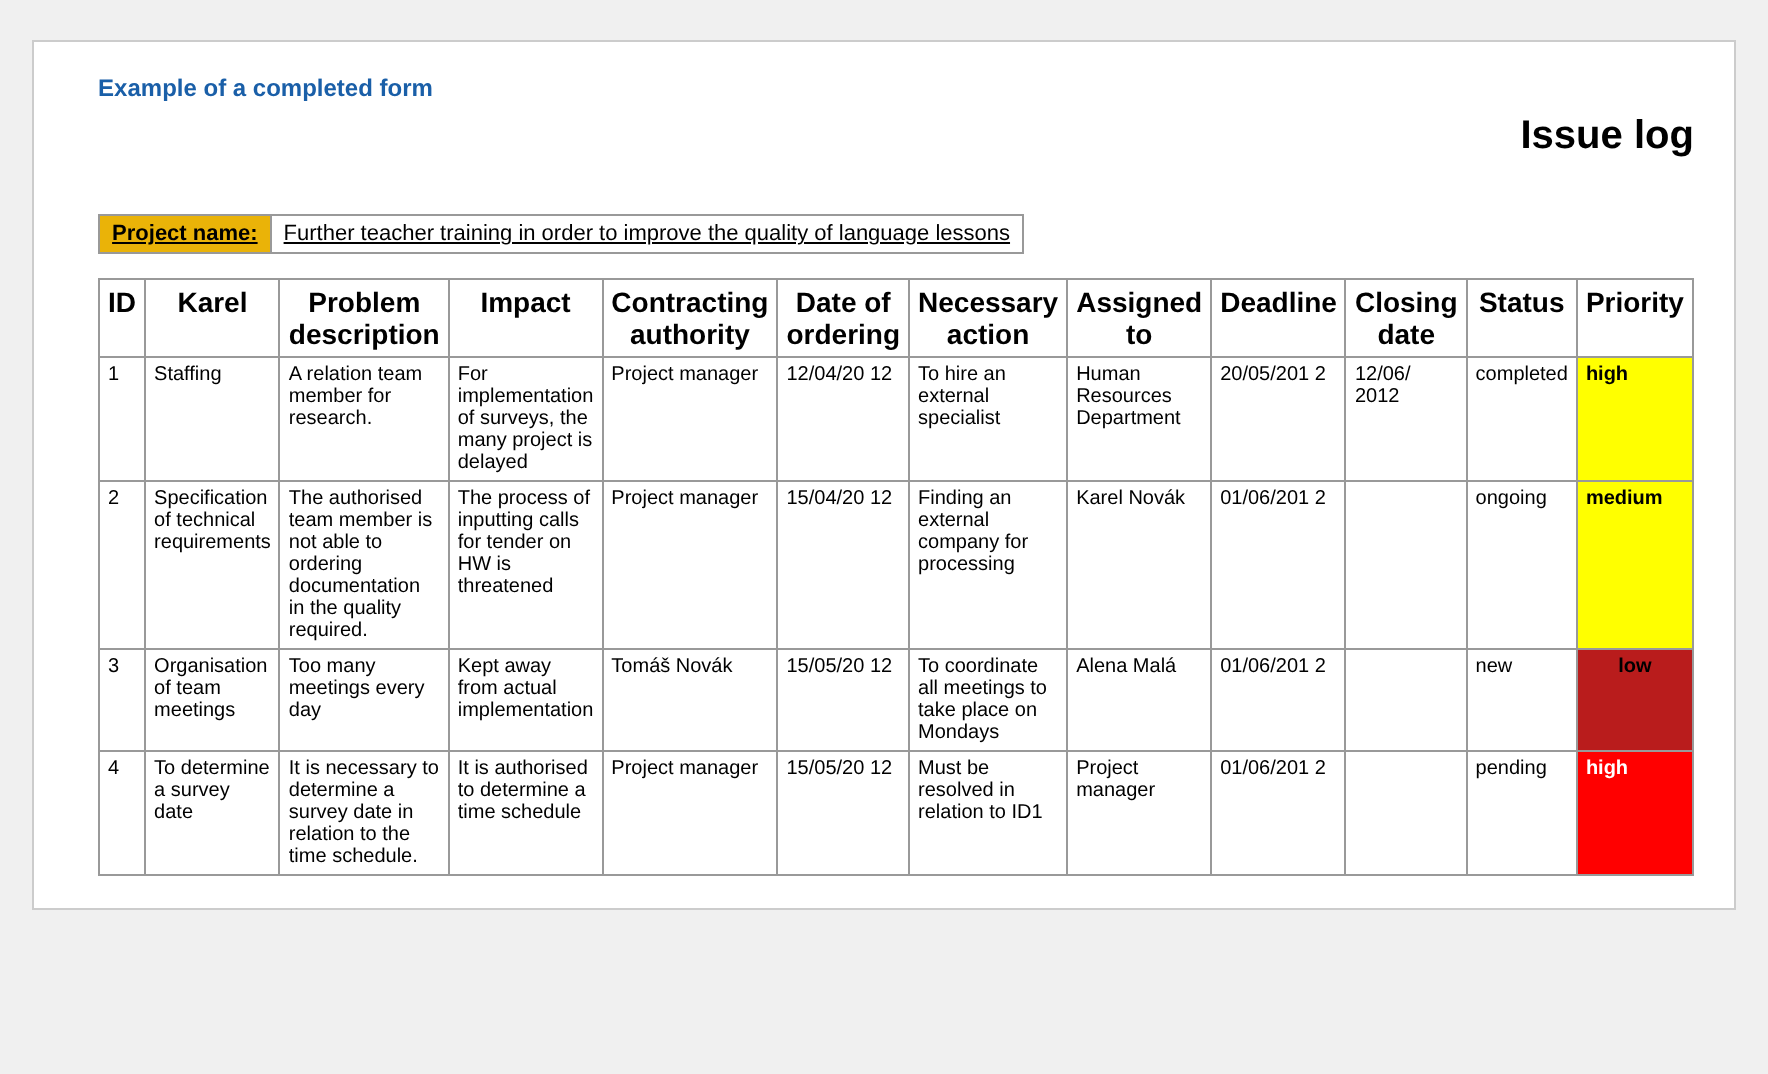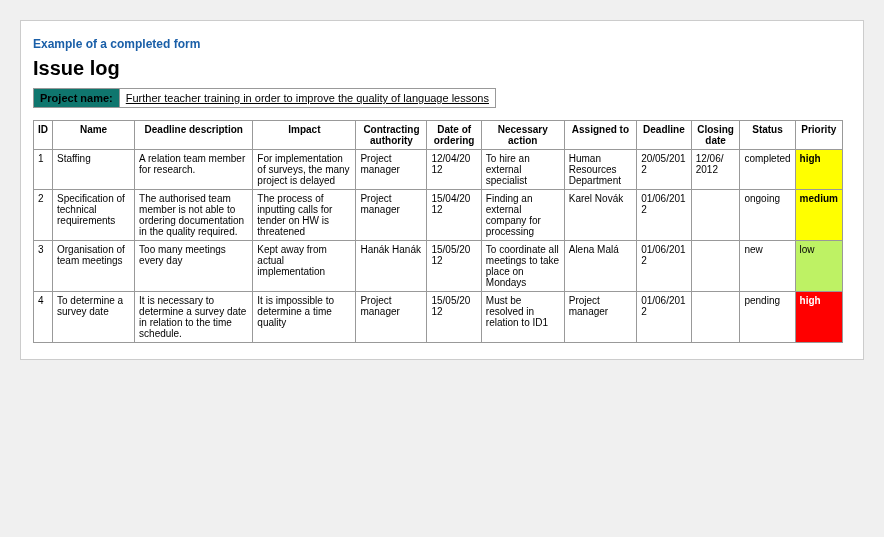--- a/index.html
+++ b/index.html
@@ -10,73 +10,74 @@
       display: flex;
       justify-content: center;
       align-items: flex-start;
       padding: 20px;
       min-height: 537px;
       width: 884px;
     }
     .page {
       background: #fff;
       border: 1px solid #ccc;
-      padding: 16px 20px 16px 12px;
+      padding: 16px 20px 16px 32px;
       width: 860px;
     }
     .example-label {
       color: #1a5fa8;
       font-weight: bold;
       font-size: 12px;
       margin-bottom: 6px;
     }
     .issue-log-title {
-      text-align: left;
+      text-align: right;
       font-size: 20px;
       font-weight: bold;
-      margin-bottom: 8px;
+      margin-bottom: 27px;
     }
     .project-info-table {
       border-collapse: collapse;
       margin-bottom: 12px;
       width: auto;
     }
     .project-info-table td {
       border: 1px solid #999;
       padding: 3px 6px;
       vertical-align: top;
       font-size: 11px;
     }
     .project-info-table .label-cell {
       font-weight: bold;
-      background: #0f766e;
+      background: #eab308;
       white-space: nowrap;
+      text-decoration: underline;
     }
     .project-info-table .value-cell {
       min-width: 160px;
       text-decoration: underline;
     }
     .main-table {
       border-collapse: collapse;
       width: 100%;
       font-size: 10px;
     }
     .main-table th, .main-table td {
       border: 1px solid #999;
       padding: 3px 4px;
       vertical-align: top;
     }
     .main-table thead th {
       background: #fff;
       font-weight: bold;
-      font-size: 10px;
+      font-size: 14px;
     }
     .priority-high-yellow { background: #ffff00; font-weight: bold; }
     .priority-medium { background: #ffff00; font-weight: bold; margin-top: 32px; }
-    .priority-low { background: #bef264; font-weight: normal; }
+    .priority-low { background: #b91c1c; font-weight: bold; text-align: center; }
     .priority-high-red { background: #ff0000; font-weight: bold; color: #fff; }
   </style>
 </head>
 <body>
 
 <div class="page">
   <div class="example-label">Example of a completed form</div>
   <div class="issue-log-title">Issue log</div>
 
   <table class="project-info-table">
@@ -85,22 +86,22 @@
       <td class="label-cell">Project name:</td>
       <td class="value-cell">Further teacher training in order to improve the quality of language lessons</td>
     </tr>
   </tbody>
     </table>
 
   <table class="main-table">
     <thead>
       <tr>
         <th>ID</th>
-        <th>Name</th>
-        <th>Deadline description</th>
+        <th>Karel</th>
+        <th>Problem description</th>
         <th>Impact</th>
         <th>Contracting authority</th>
         <th>Date of ordering</th>
         <th>Necessary action</th>
         <th>Assigned to</th>
         <th>Deadline</th>
         <th>Closing date</th>
         <th>Status</th>
         <th>Priority</th>
       </tr>
@@ -132,34 +133,34 @@
           <td>01/06/201 2</td>
           <td></td>
           <td>ongoing</td>
           <td class="priority-medium">medium</td>
         </tr>
         <tr>
           <td>3</td>
           <td>Organisation of team meetings</td>
           <td>Too many meetings every day</td>
           <td>Kept away from actual implementation</td>
-          <td>Hanák Hanák</td>
+          <td>Tomáš Novák</td>
           <td>15/05/20 12</td>
           <td>To coordinate all meetings to take place on Mondays</td>
           <td>Alena Malá</td>
           <td>01/06/201 2</td>
           <td></td>
           <td>new</td>
           <td class="priority-low">low</td>
         </tr>
         <tr>
           <td>4</td>
           <td>To determine a survey date</td>
           <td>It is necessary to determine a survey date in relation to the time schedule.</td>
-          <td>It is impossible to determine a time quality</td>
+          <td>It is authorised to determine a time schedule</td>
           <td>Project manager</td>
           <td>15/05/20 12</td>
           <td>Must be resolved in relation to ID1</td>
           <td>Project manager</td>
           <td>01/06/201 2</td>
           <td></td>
           <td>pending</td>
           <td class="priority-high-red">high</td>
         </tr>
       </tbody>

